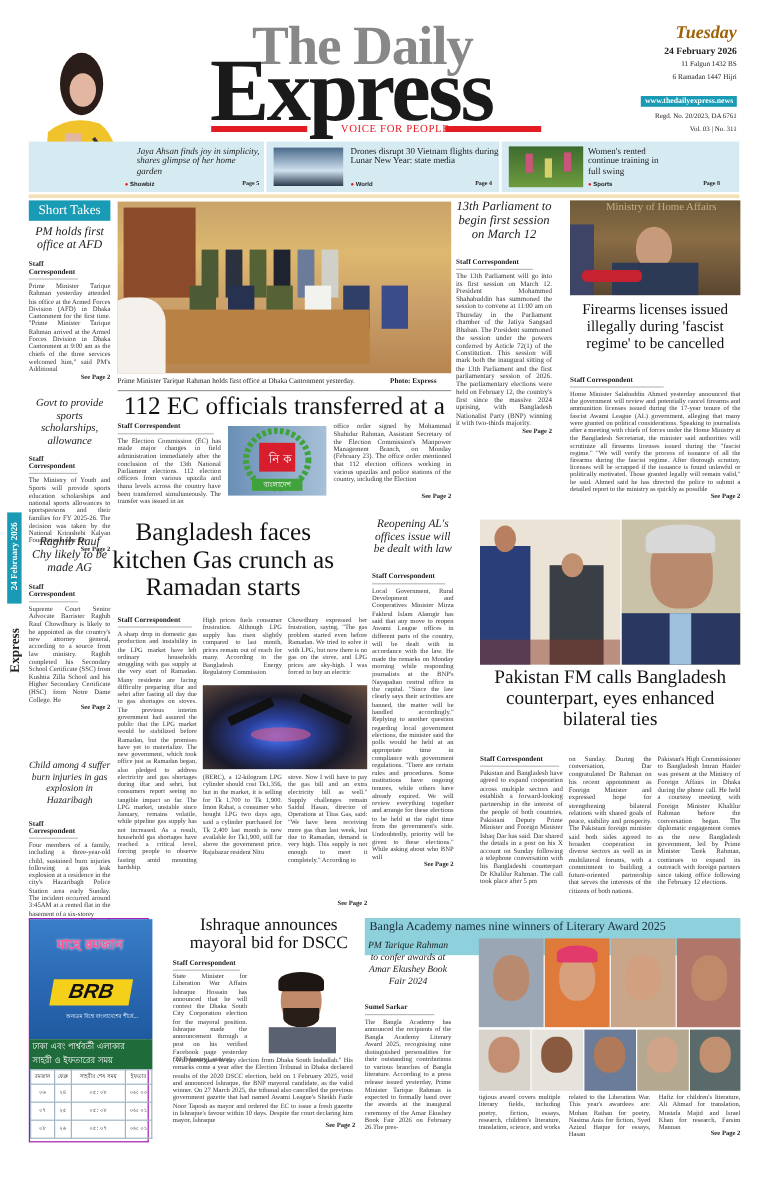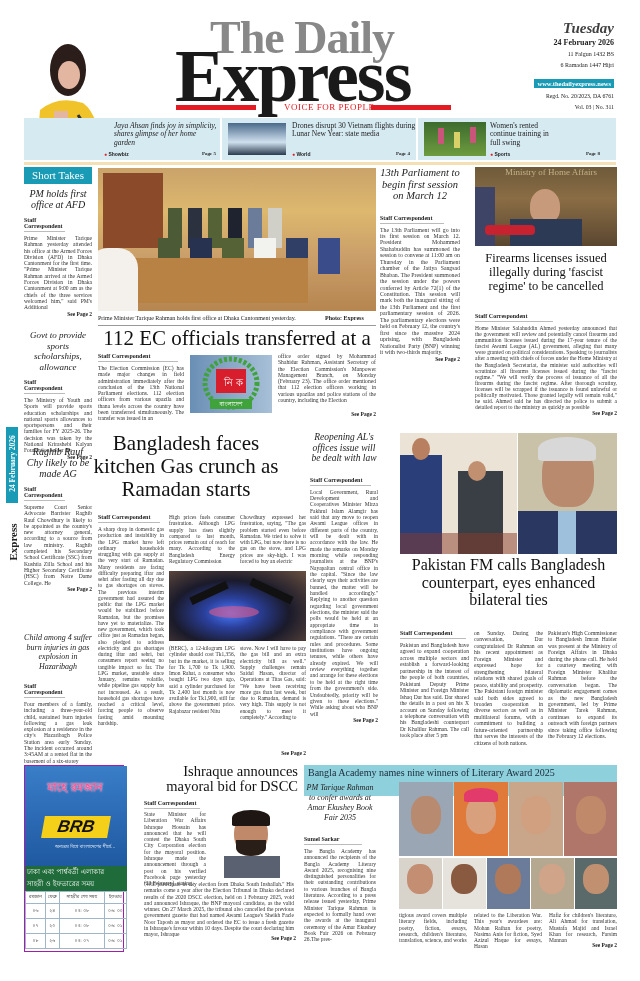--- a/index.html
+++ b/index.html
@@ -27,21 +27,21 @@
     <rect x="26" y="86" width="14" height="8" fill="#e2b6a0"></rect>
   </svg>
 </div>
 <div class="abs serif" style="left:210px;top:14px;font-size:46px;font-weight:bold;color:#888;letter-spacing:-1px;line-height:48px;">The Daily</div>
 <div class="abs serif" style="left:175px;top:40px;font-size:74px;font-weight:bold;color:#1a1a1a;letter-spacing:-2px;line-height:72px;">Express</div>
 <div class="abs" style="left:176px;top:105px;width:80px;height:5px;background:#e31b23;"></div>
 <div class="abs serif" style="left:284px;top:102px;font-size:9px;color:#e31b23;letter-spacing:.5px;">VOICE FOR PEOPLE</div>
 <div class="abs" style="left:371px;top:105px;width:80px;height:5px;background:#e31b23;"></div>
 
 <div class="abs" style="right:26px;top:20px;text-align:right;">
-  <div class="serif" style="font-size:15px;font-weight:bold;font-style:italic;color:#404040;line-height:17px;">Tuesday</div>
+  <div class="serif" style="font-size:15px;font-weight:bold;font-style:italic;color:#a16207;line-height:17px;">Tuesday</div>
   <div class="serif" style="font-size:8px;font-weight:bold;line-height:12px;">24 February 2026</div>
   <div class="serif" style="font-size:6px;line-height:11px;">11 Falgun 1432 BS</div>
   <div class="serif" style="font-size:6px;line-height:11px;">6 Ramadan 1447 Hijri</div>
   <div class="serif" style="display:inline-block;background:#1a9bb5;color:#fff;font-size:6.5px;font-weight:bold;padding:1px 3px;margin:1px 0 3px;">www.thedailyexpress.news</div>
   <div class="serif" style="font-size:5.8px;line-height:11px;">Regd. No. 20/2023, DA 6761</div>
   <div class="serif" style="font-size:5.8px;line-height:11px;">Vol. 03 | No. 311</div>
   <div>
     <span class="sans" style="display:inline-block;background:#1a9bb5;color:#fff;font-size:4.5px;font-weight:bold;padding:1px 3px;">Pages 08</span>
     <span class="sans" style="display:inline-block;background:#e31b23;color:#fff;font-size:4.5px;font-weight:bold;padding:1px 3px;">Price Tk10</span>
   </div>
@@ -248,37 +248,37 @@
     <tr>
       <td style="border:1px solid #9fb6c6;height:15px;">০৮</td>
           <td style="border:1px solid #9fb6c6;">২৬</td>
           <td style="border:1px solid #9fb6c6;">০৫: ০৭</td>
           <td style="border:1px solid #9fb6c6;">০৬: ০১</td>
     </tr>
   </tbody>
     </table>
 </div>
 
-<div class="abs hl" style="left:150px;top:764px;width:148px;font-size:14.5px;line-height:15px;text-align:right;">Ishraque announces mayoral bid for DSCC</div>
+<div class="abs hl" style="left:150px;top:764px;width:148px;font-size:14.5px;line-height:15px;">Ishraque announces mayoral bid for DSCC</div>
 <div class="abs" style="left:144px;top:800px;width:152px;height:152px;">
   <div class="byline" style="position:absolute;left:0;top:0;width:56px;">Staff Correspondent</div>
   <div class="body-text" style="position:absolute;left:0;top:11px;width:62px;font-size:5.5px;line-height:6.3px;">State Minister for Liberation War Affairs Ishraque Hossain has announced that he will contest the Dhaka South City Corporation election for the mayoral position. Ishraque made the announcement through a post on his verified Facebook page yesterday (23 February), stating,</div>
   <div class="photo" style="position:absolute;left:74px;top:6px;width:68px;height:72px;background:#fff;">
     <div style="position:absolute;left:16px;top:8px;width:34px;height:42px;background:#c08a6a;border-radius:45% 45% 50% 50%;"></div>
     <div style="position:absolute;left:14px;top:4px;width:38px;height:16px;background:#1e1612;border-radius:50% 50% 10% 10%;"></div>
     <div style="position:absolute;left:18px;top:34px;width:30px;height:16px;background:#2a1e18;border-radius:0 0 50% 50%;"></div>
     <div style="position:absolute;left:6px;top:50px;width:56px;height:22px;background:#5a6170;"></div>
   </div>
   <div class="body-text" style="position:absolute;left:0;top:81px;width:150px;font-size:5.5px;line-height:6.3px;">"Will participate in city election from Dhaka South Inshallah." His remarks come a year after the Election Tribunal in Dhaka declared results of the 2020 DSCC election, held on 1 February 2025, void and announced Ishraque, the BNP mayoral candidate, as the valid winner. On 27 March 2025, the tribunal also cancelled the previous government gazette that had named Awami League's Sheikh Fazle Noor Taposh as mayor and ordered the EC to issue a fresh gazette in Ishraque's favour within 10 days. Despite the court declaring him mayor, Ishraque</div>
   <div class="seepage" style="position:absolute;right:0;top:135px;">See Page 2</div>
 </div>
 
 <div class="abs serif" style="left:304px;top:765px;width:313px;height:31px;background:#8ed0dc;font-size:10px;line-height:15px;padding-left:4px;color:#1a2a3a;">Bangla Academy names nine winners of Literary Award 2025</div>
 <div class="abs" style="left:304px;top:783px;width:72px;">
-  <div class="hl-italic" style="font-size:8px;line-height:10px;margin-bottom:3px;">PM Tarique Rahman to confer awards at Amar Ekushey Book Fair 2035</div>
+  <div class="hl-italic" style="font-size:8px;line-height:10px;margin-bottom:3px;">PM Tarique Rahman to confer awards at Amar Ekushey Book Fair 2024</div>
   <div class="byline" style="width:80%;">Sumel Sarkar</div>
   <div class="body-text" style="font-size:5.5px;line-height:6.3px;">The Bangla Academy has announced the recipients of the Bangla Academy Literary Award 2025, recognising nine distinguished personalities for their outstanding contributions to various branches of Bangla literature. According to a press release issued yesterday, Prime Minister Tarique Rahman is expected to formally hand over the awards at the inaugural ceremony of the Amar Ekushey Book Fair 2026 on February 26.The pres-</div>
 </div>
 <div class="abs" style="left:399px;top:782px;width:218px;height:127px;">
   <div class="photo" style="position:absolute;left:0;top:0;width:54px;height:74px;background:#9aa6b4;">
       <div style="position:absolute;left:12px;top:14px;width:30px;height:38px;background:#b88a70;border-radius:45%;"></div>
     </div>
   <div class="photo" style="position:absolute;left:55px;top:0;width:54px;height:74px;background:#e07a3a;">
       <div style="position:absolute;left:12px;top:14px;width:30px;height:38px;background:#d8a07c;border-radius:45%;"></div>
       <div style="position:absolute;left:10px;top:6px;width:34px;height:14px;background:#e23a6a;border-radius:50% 50% 10% 10%;"></div>

